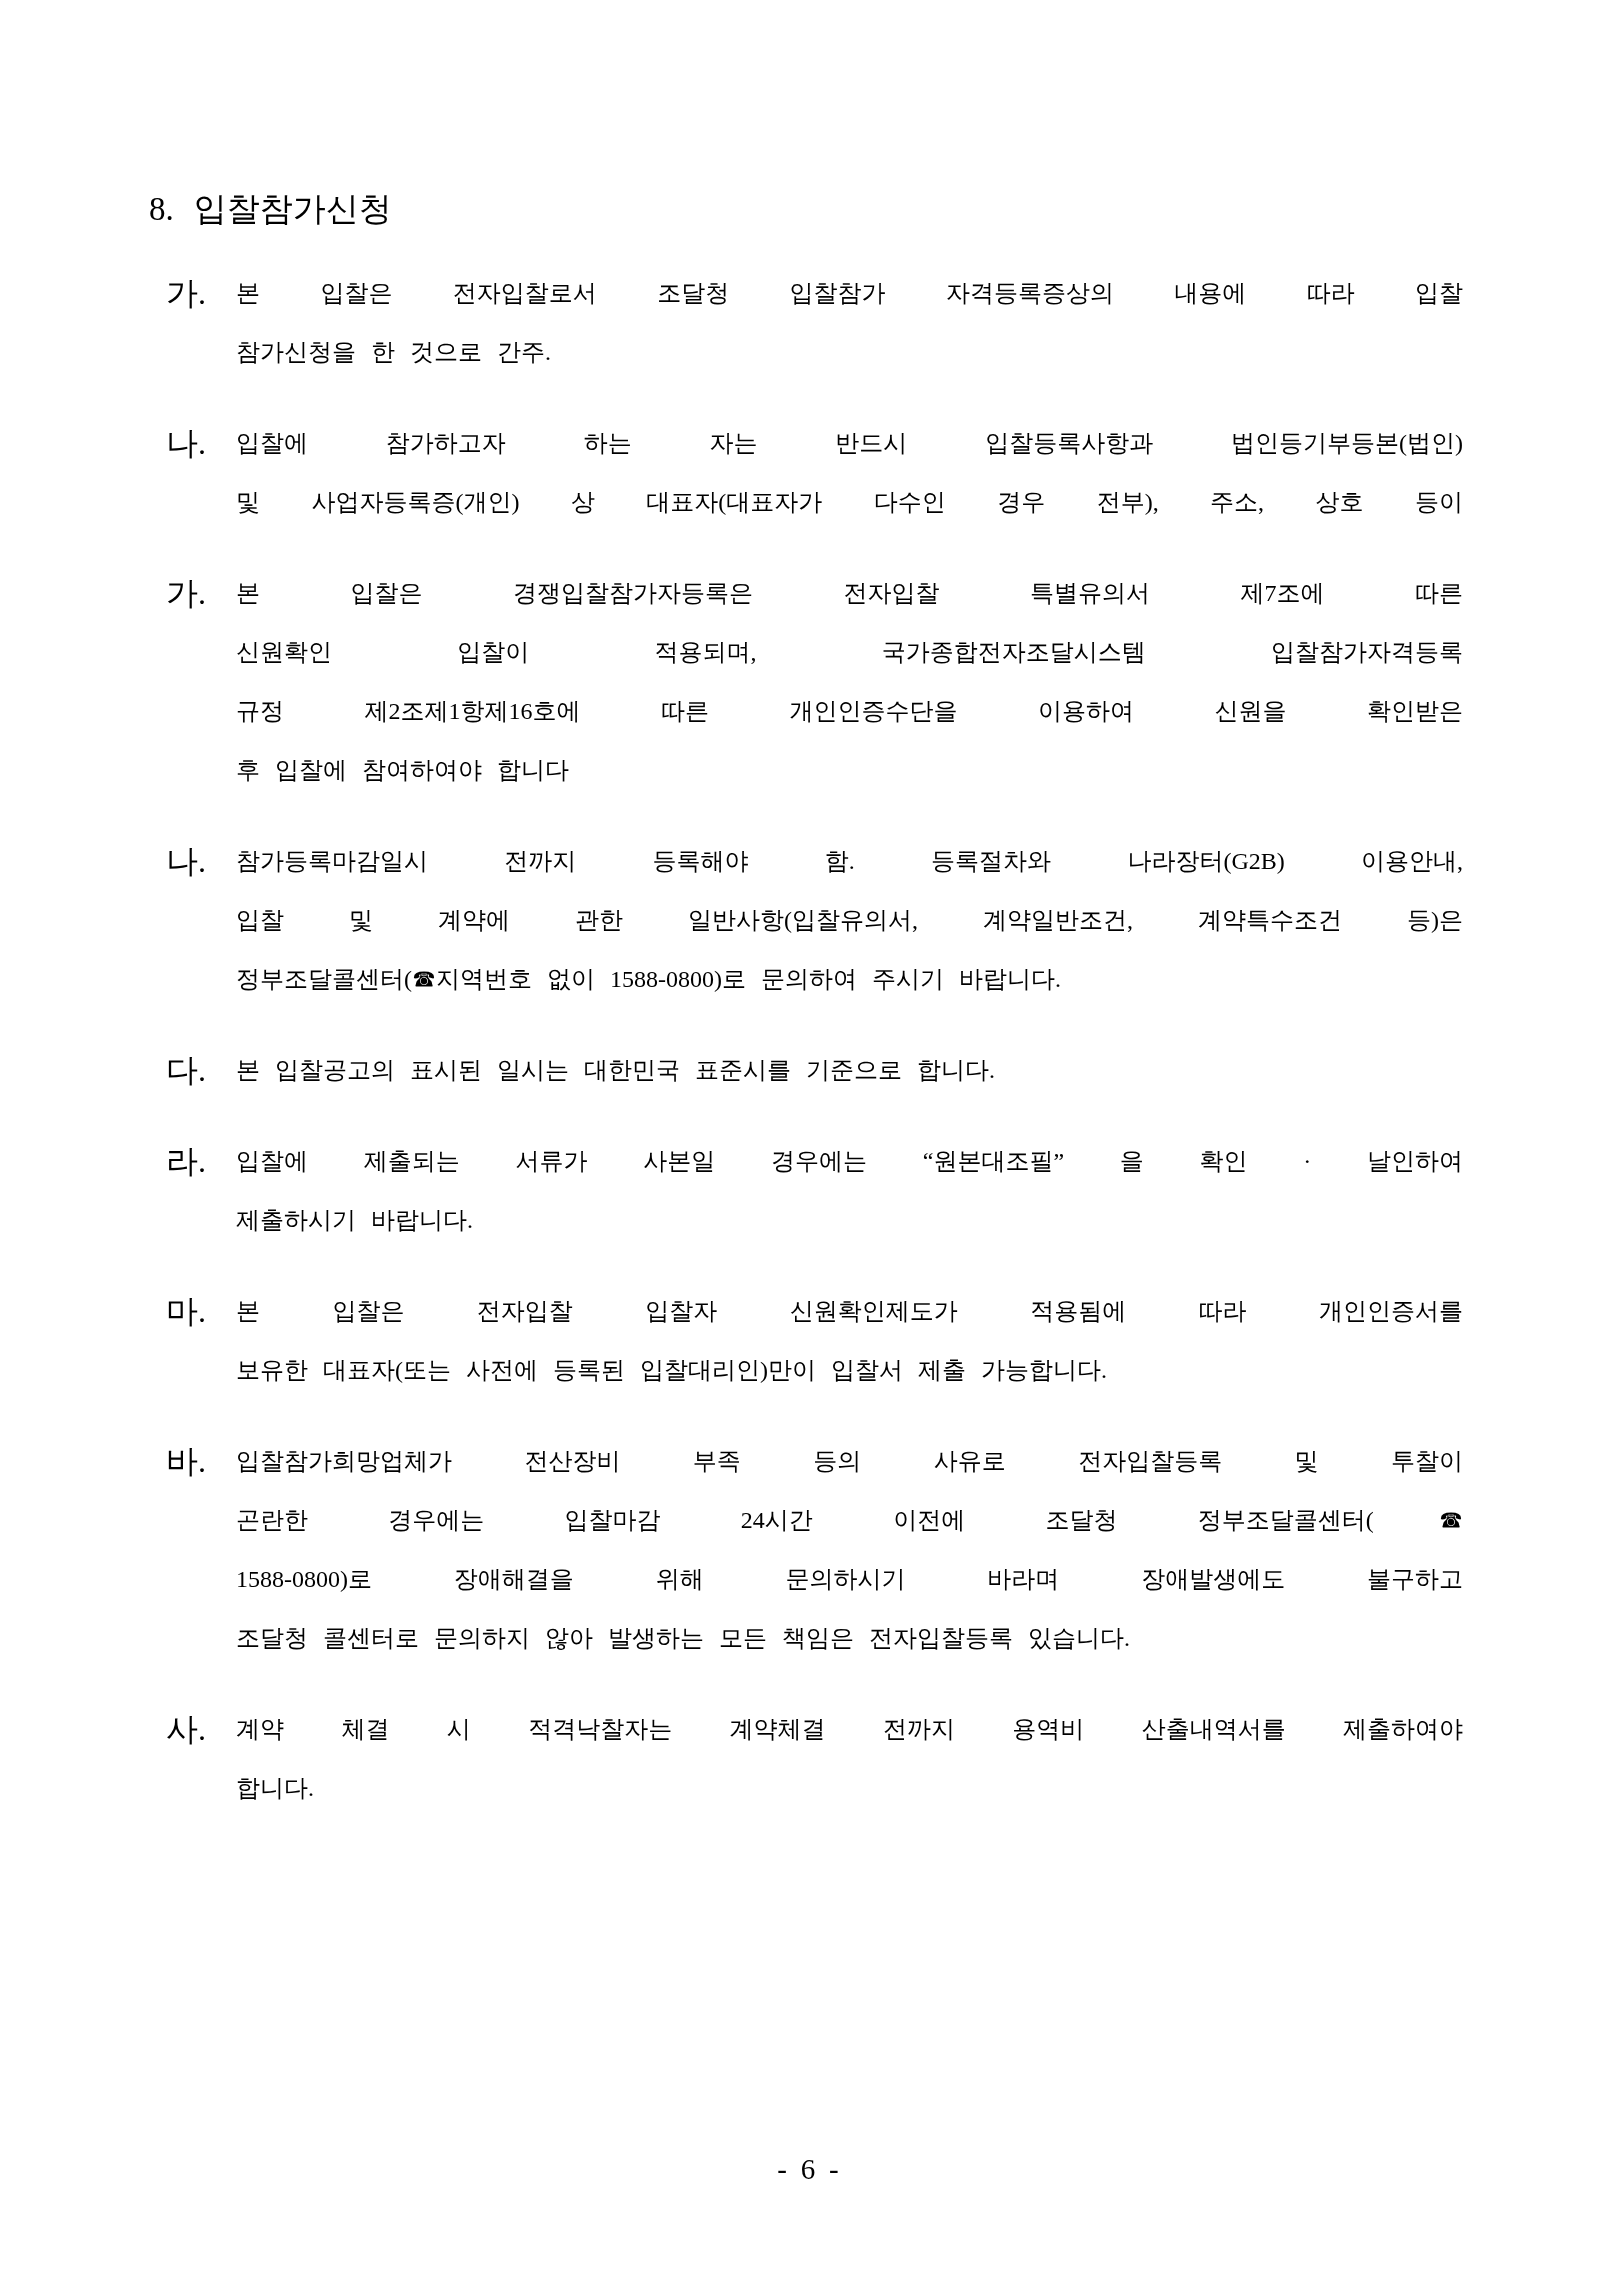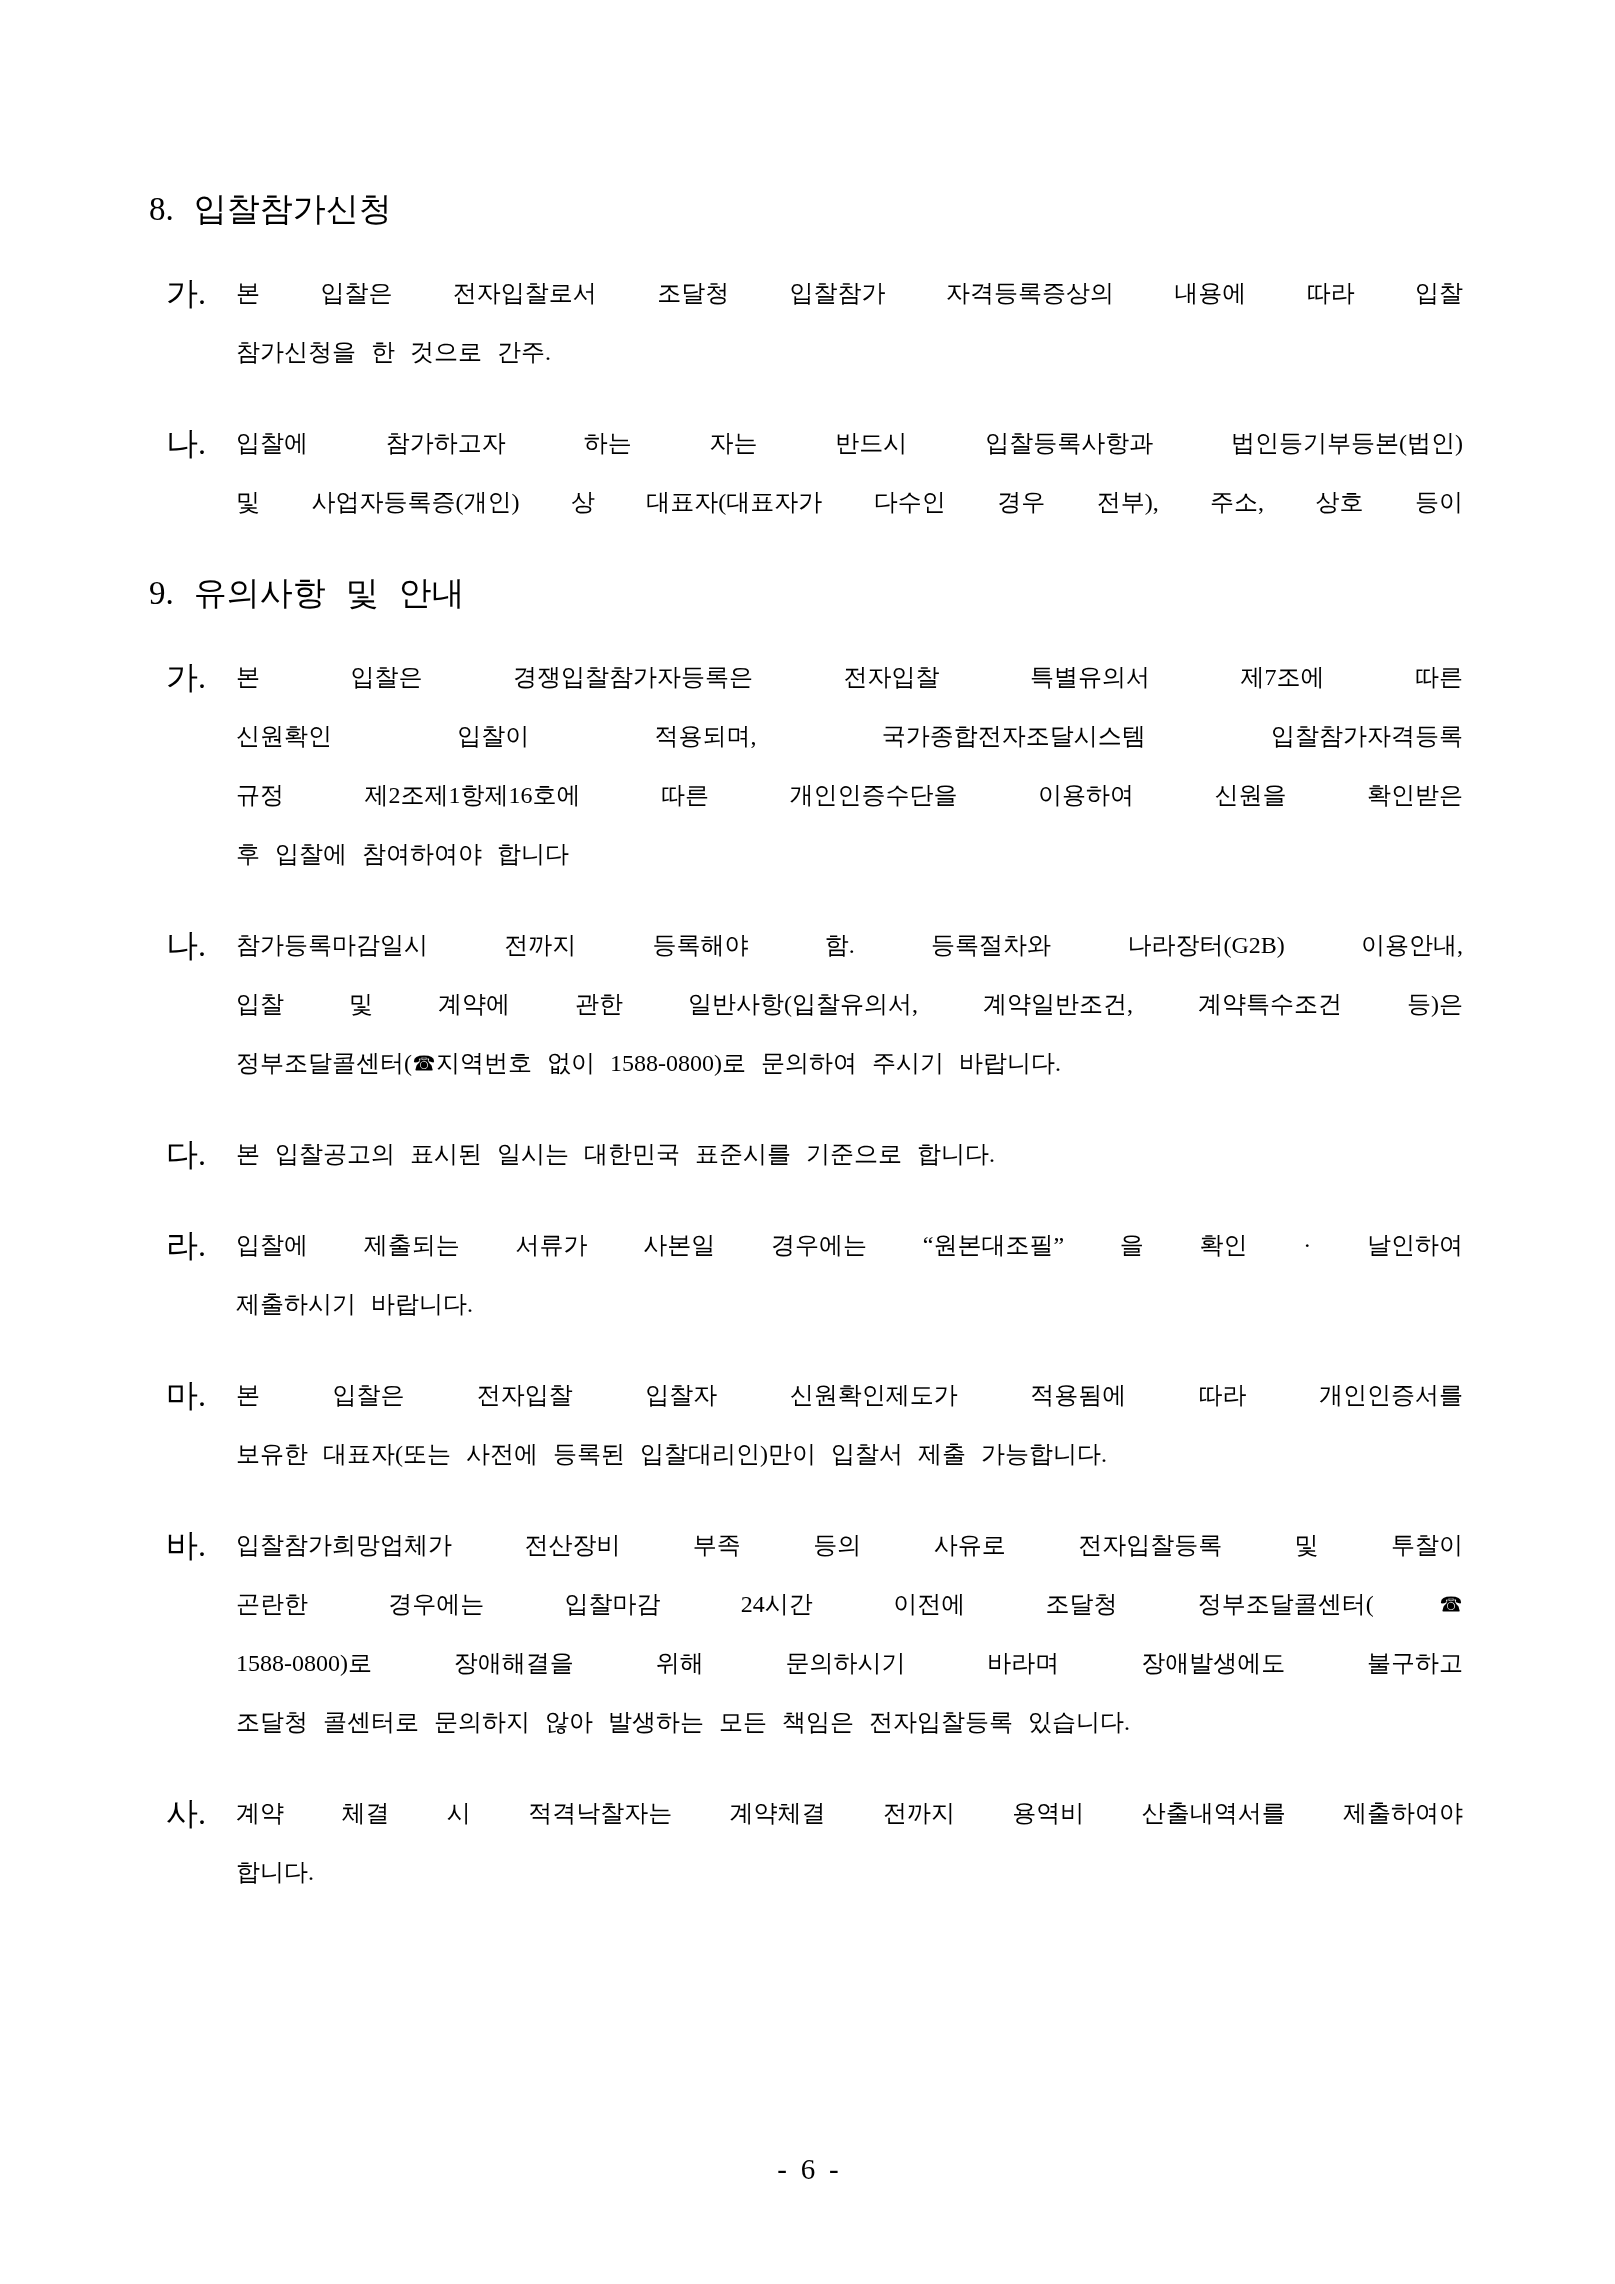--- a/index.html
+++ b/index.html
@@ -86,21 +86,20 @@
           <div class="item">
     <div class="marker">나.</div>
     <div class="lines">
               <div class="line">입찰에 참가하고자 하는 자는 반드시 입찰등록사항과 법인등기부등본(법인)</div>
               <div class="line">및 사업자등록증(개인) 상 대표자(대표자가 다수인 경우 전부), 주소, 상호 등이</div>
             </div>
   </div>
         </div>
   </section>
       <section class="doc-section">
-    <h2 class="heading">9. 유의사항 및 안내</h2>
     <div class="items">
           <div class="item">
     <div class="marker">가.</div>
     <div class="lines">
               <div class="line">본 입찰은 경쟁입찰참가자등록은 전자입찰 특별유의서 제7조에 따른</div>
               <div class="line">신원확인 입찰이 적용되며, 국가종합전자조달시스템 입찰참가자격등록</div>
               <div class="line">규정 제2조제1항제16호에 따른 개인인증수단을 이용하여 신원을 확인받은</div>
               <div class="line is-last">후 입찰에 참여하여야 합니다</div>
             </div>
   </div>

